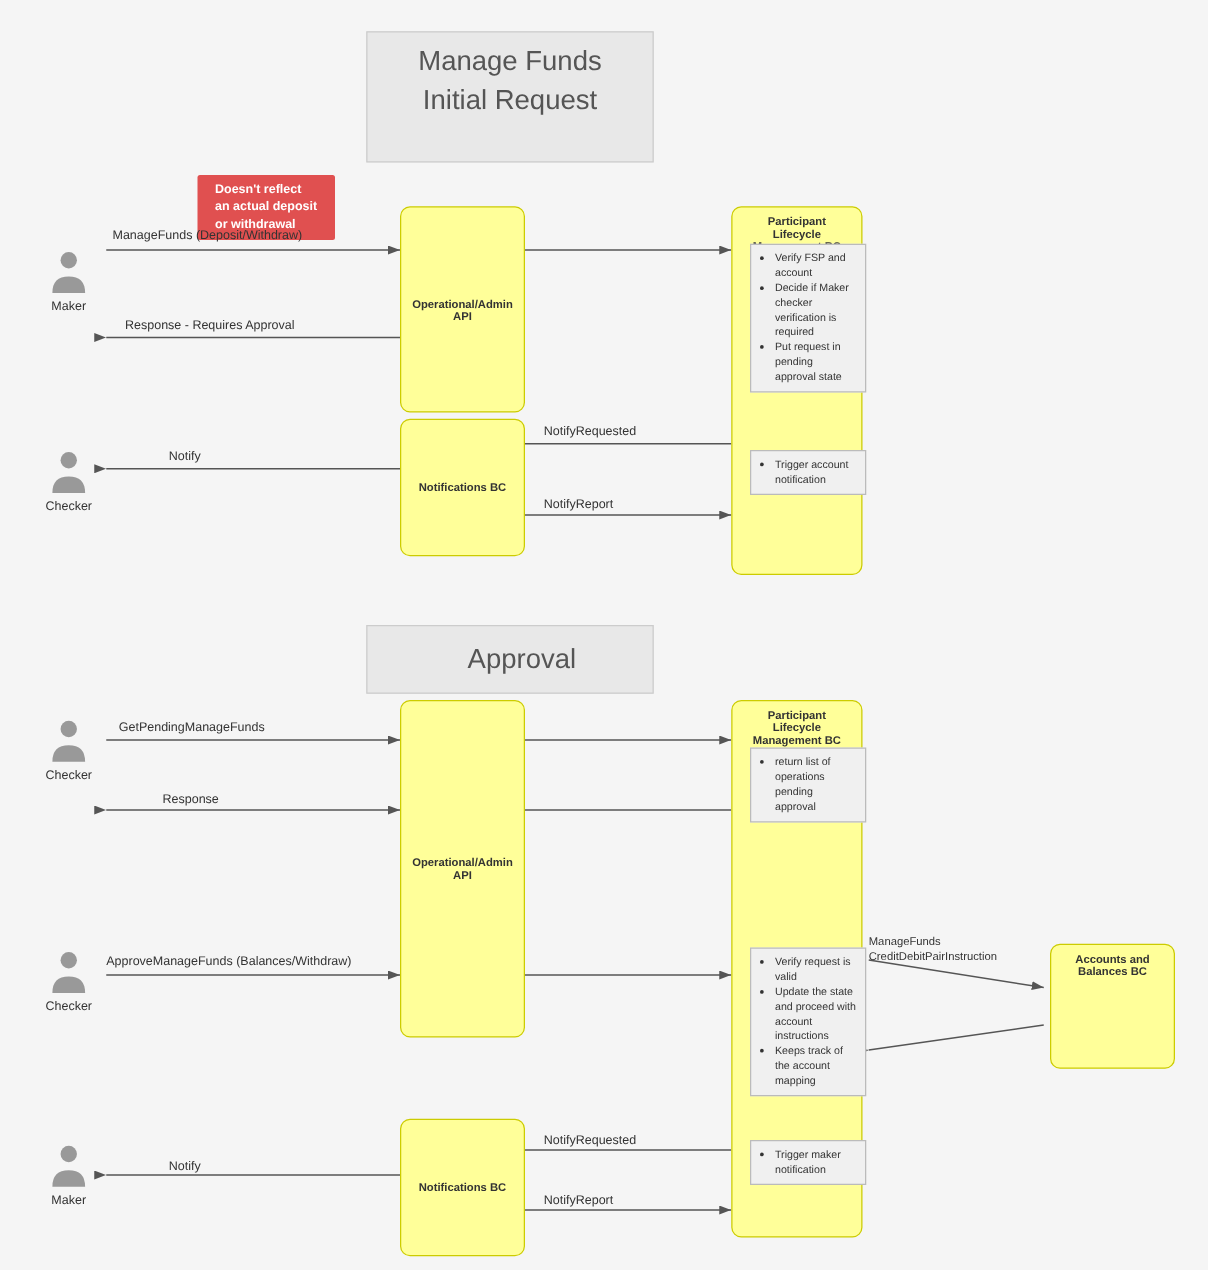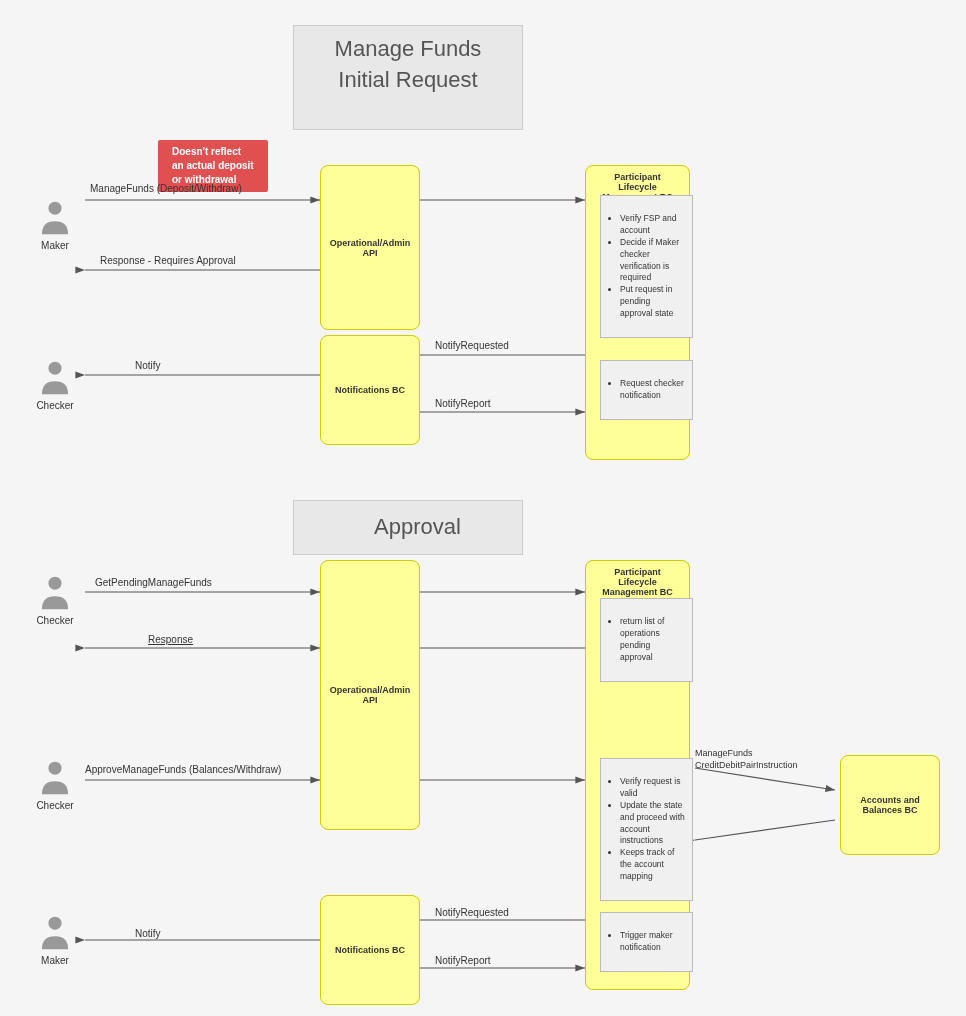--- a/index.html
+++ b/index.html
@@ -67,21 +67,21 @@
       font-size: 9px;
       font-weight: bold;
       text-align: center;
     }
 
     
     .note-box {
       position: absolute;
       background: #f0f0f0;
       border: 1px solid #bbb;
-      padding: 17px 7px;
+      padding: 5px 7px;
       font-size: 8.5px;
       line-height: 1.4;
     }
 
     .note-box ul {
       list-style: disc;
       padding-left: 12px;
     }
 
     
@@ -230,39 +230,39 @@
   </div>
 
   <div class="yellow-box" style="top:560px; left:320px; width:100px; height:270px; display:flex; align-items:center; justify-content:center;">
     <span>Operational/Admin API</span>
   </div>
 
   <div class="yellow-box" style="top:560px; left:585px; width:105px; height:430px; display:flex; align-items:flex-start; justify-content:center;">
     <span>Participant Lifecycle Management BC</span>
   </div>
 
-  <div class="yellow-box" style="top:755px; left:840px; width:100px; height:100px; display:flex; align-items:center; justify-content:center;">
+  <div class="yellow-box" style="top:755px; left:840px; width:100px; height:100px; display:flex; justify-content:center;">
     <span>Accounts and Balances BC</span>
   </div>
 
   <div class="yellow-box" style="top:895px; left:320px; width:100px; height:110px; display:flex; align-items:center; justify-content:center;">
     <span>Notifications BC</span>
   </div>
 
   <div class="note-box" style="top:195px; left:600px; width:93px;">
     <ul>
       <li>Verify FSP and account</li>
       <li>Decide if Maker checker verification is required</li>
       <li>Put request in pending approval state</li>
     </ul>
   </div>
 
   <div class="note-box" style="top:360px; left:600px; width:93px;">
     <ul>
-      <li>Request checker notification</li>
+      <li>Trigger account notification</li>
     </ul>
   </div>
 
   <div class="note-box" style="top:598px; left:600px; width:93px;">
     <ul>
       <li>return list of operations pending approval</li>
     </ul>
   </div>
 
   <div class="note-box" style="top:758px; left:600px; width:93px;">
@@ -284,21 +284,21 @@
   <div class="arrow-label" style="top:255px; left:100px;">Response - Requires Approval</div>
 
   <div class="arrow-label" style="top:340px; left:435px;">NotifyRequested</div>
 
   <div class="arrow-label" style="top:360px; left:135px;">Notify</div>
 
   <div class="arrow-label" style="top:398px; left:435px;">NotifyReport</div>
 
   <div class="arrow-label" style="top:577px; left:95px;">GetPendingManageFunds</div>
 
-  <div class="arrow-label" style="top:634px; left:148px;text-decoration:underline;">Response</div>
+  <div class="arrow-label" style="top:634px; left:130px;">Response</div>
 
   <div class="arrow-label" style="top:764px; left:85px;">ApproveManageFunds (Balances/Withdraw)</div>
 
   <div class="arrow-label" style="top:748px; left:695px; font-size:9px; line-height:1.3;">ManageFunds<br>CreditDebitPairInstruction</div>
 
   <div class="arrow-label" style="top:907px; left:435px;">NotifyRequested</div>
 
   <div class="arrow-label" style="top:928px; left:135px;">Notify</div>
 
   <div class="arrow-label" style="top:955px; left:435px;">NotifyReport</div>

